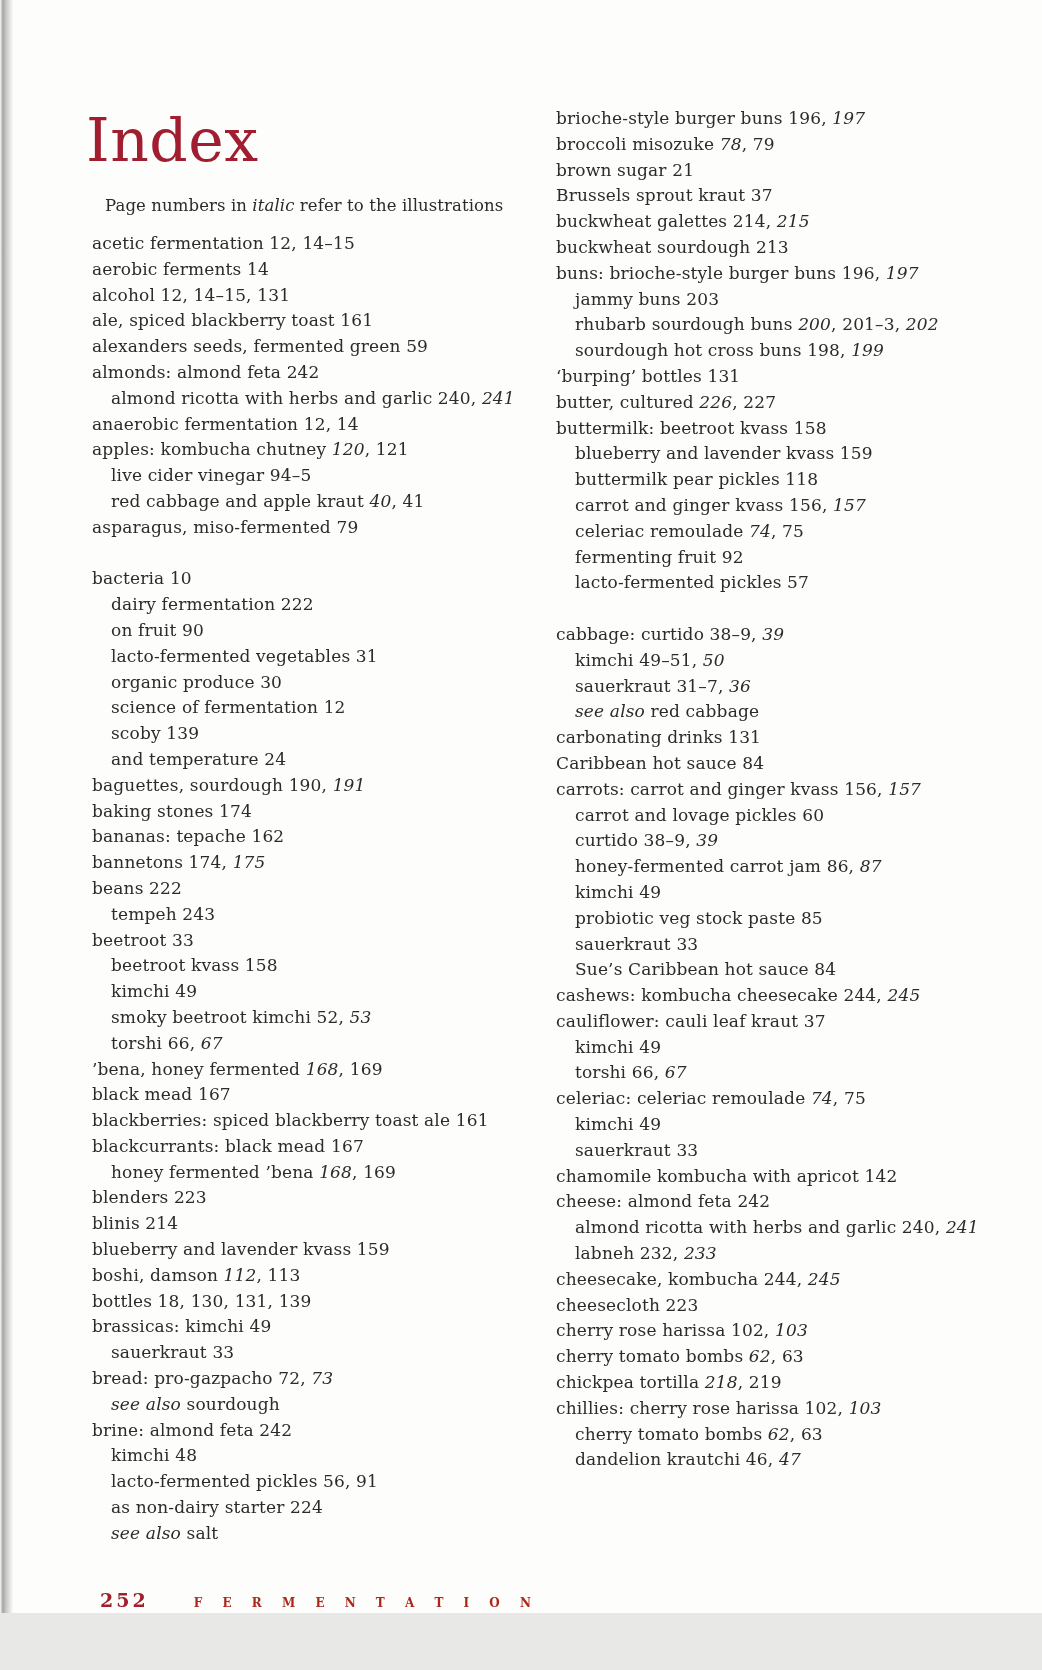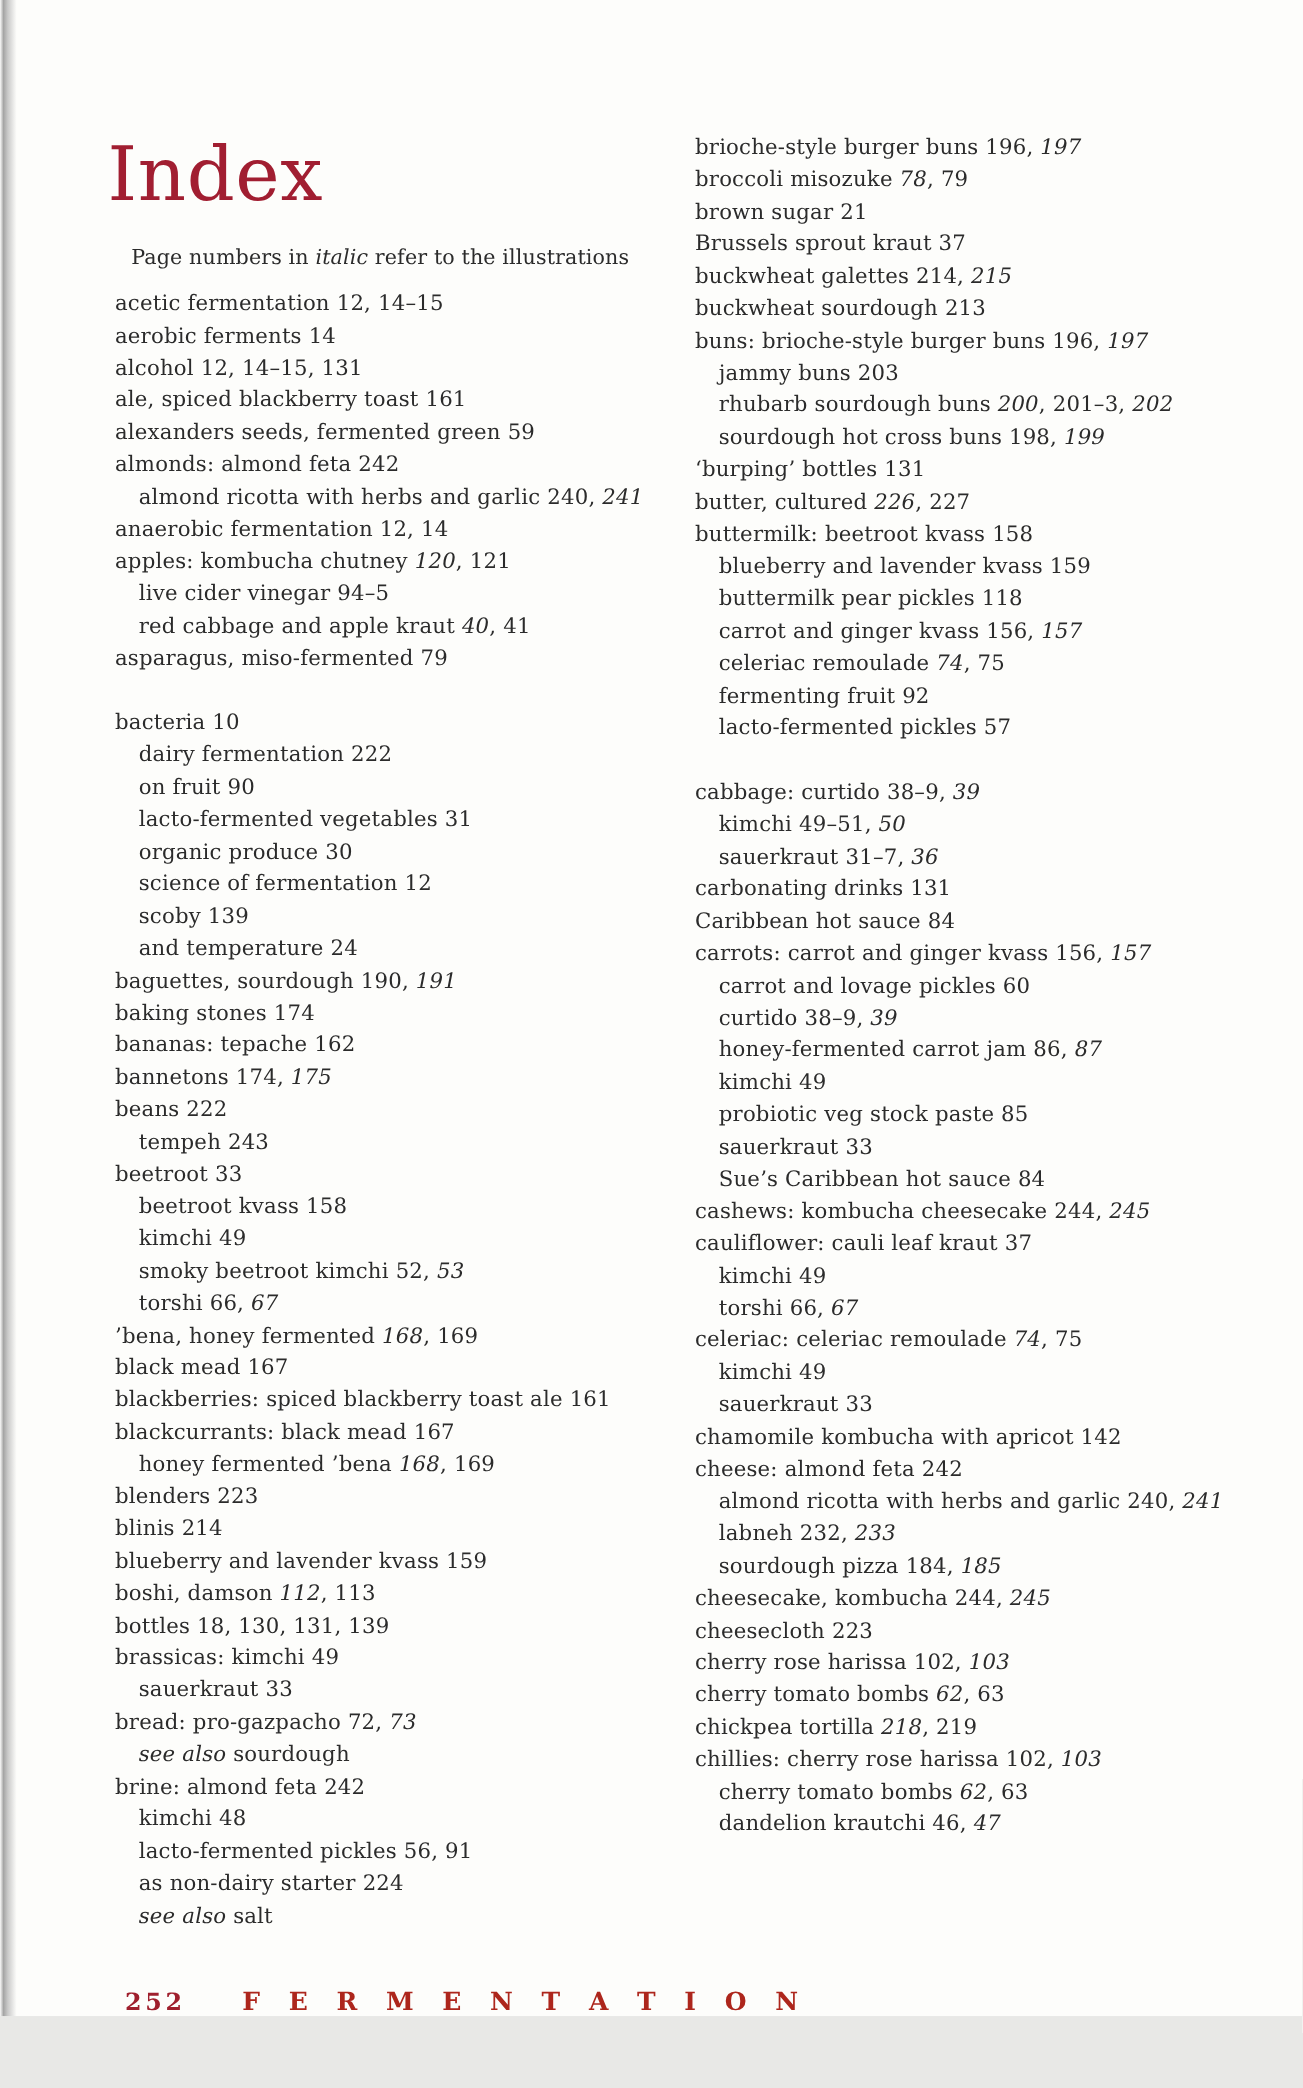--- a/index.html
+++ b/index.html
@@ -68,21 +68,21 @@
     white-space: nowrap;
   }
   .pagenum {
     font-size: 19px;
     font-weight: 700;
     letter-spacing: 3px;
     color: var(--footer-red-num, #9f1f2d);
   }
   .booktitle {
     margin-left: 40px;
-    font-size: 20px;
+    font-size: 12px;
     font-weight: 700;
     letter-spacing: 8px;
     color: var(--footer-red, #ad261c);
   }
 </style>
 </head>
 <body>
 
 <div class="page">
   <div class="edge-left"></div>
@@ -161,20 +161,21 @@
       <div class="entry sub"><span>blueberry and lavender kvass 159</span></div>
       <div class="entry sub"><span>buttermilk pear pickles 118</span></div>
       <div class="entry sub"><span>carrot and ginger kvass 156, </span><i>157</i></div>
       <div class="entry sub"><span>celeriac remoulade </span><i>74</i><span>, 75</span></div>
       <div class="entry sub"><span>fermenting fruit 92</span></div>
       <div class="entry sub"><span>lacto-fermented pickles 57</span></div>
       <div class="group-gap"></div>
       <div class="entry"><span>cabbage: curtido 38–9, </span><i>39</i></div>
       <div class="entry sub"><span>kimchi 49–51, </span><i>50</i></div>
       <div class="entry sub"><span>sauerkraut 31–7, </span><i>36</i></div>
+      <div class="entry sub"><i>see also</i><span> red cabbage</span></div>
       <div class="entry"><span>carbonating drinks 131</span></div>
       <div class="entry"><span>Caribbean hot sauce 84</span></div>
       <div class="entry"><span>carrots: carrot and ginger kvass 156, </span><i>157</i></div>
       <div class="entry sub"><span>carrot and lovage pickles 60</span></div>
       <div class="entry sub"><span>curtido 38–9, </span><i>39</i></div>
       <div class="entry sub"><span>honey-fermented carrot jam 86, </span><i>87</i></div>
       <div class="entry sub"><span>kimchi 49</span></div>
       <div class="entry sub"><span>probiotic veg stock paste 85</span></div>
       <div class="entry sub"><span>sauerkraut 33</span></div>
       <div class="entry sub"><span>Sue’s Caribbean hot sauce 84</span></div>
@@ -182,21 +183,20 @@
       <div class="entry"><span>cauliflower: cauli leaf kraut 37</span></div>
       <div class="entry sub"><span>kimchi 49</span></div>
       <div class="entry sub"><span>torshi 66, </span><i>67</i></div>
       <div class="entry"><span>celeriac: celeriac remoulade </span><i>74</i><span>, 75</span></div>
       <div class="entry sub"><span>kimchi 49</span></div>
       <div class="entry sub"><span>sauerkraut 33</span></div>
       <div class="entry"><span>chamomile kombucha with apricot 142</span></div>
       <div class="entry"><span>cheese: almond feta 242</span></div>
       <div class="entry sub"><span>almond ricotta with herbs and garlic 240, </span><i>241</i></div>
       <div class="entry sub"><span>labneh 232, </span><i>233</i></div>
-      <div class="entry sub"><span>sourdough pizza 184, </span><i>185</i></div>
       <div class="entry"><span>cheesecake, kombucha 244, </span><i>245</i></div>
       <div class="entry"><span>cheesecloth 223</span></div>
       <div class="entry"><span>cherry rose harissa 102, </span><i>103</i></div>
       <div class="entry"><span>cherry tomato bombs </span><i>62</i><span>, 63</span></div>
       <div class="entry"><span>chickpea tortilla </span><i>218</i><span>, 219</span></div>
       <div class="entry"><span>chillies: cherry rose harissa 102, </span><i>103</i></div>
       <div class="entry sub"><span>cherry tomato bombs </span><i>62</i><span>, 63</span></div>
       <div class="entry sub"><span>dandelion krautchi 46, </span><i>47</i></div>
     </div>
 

